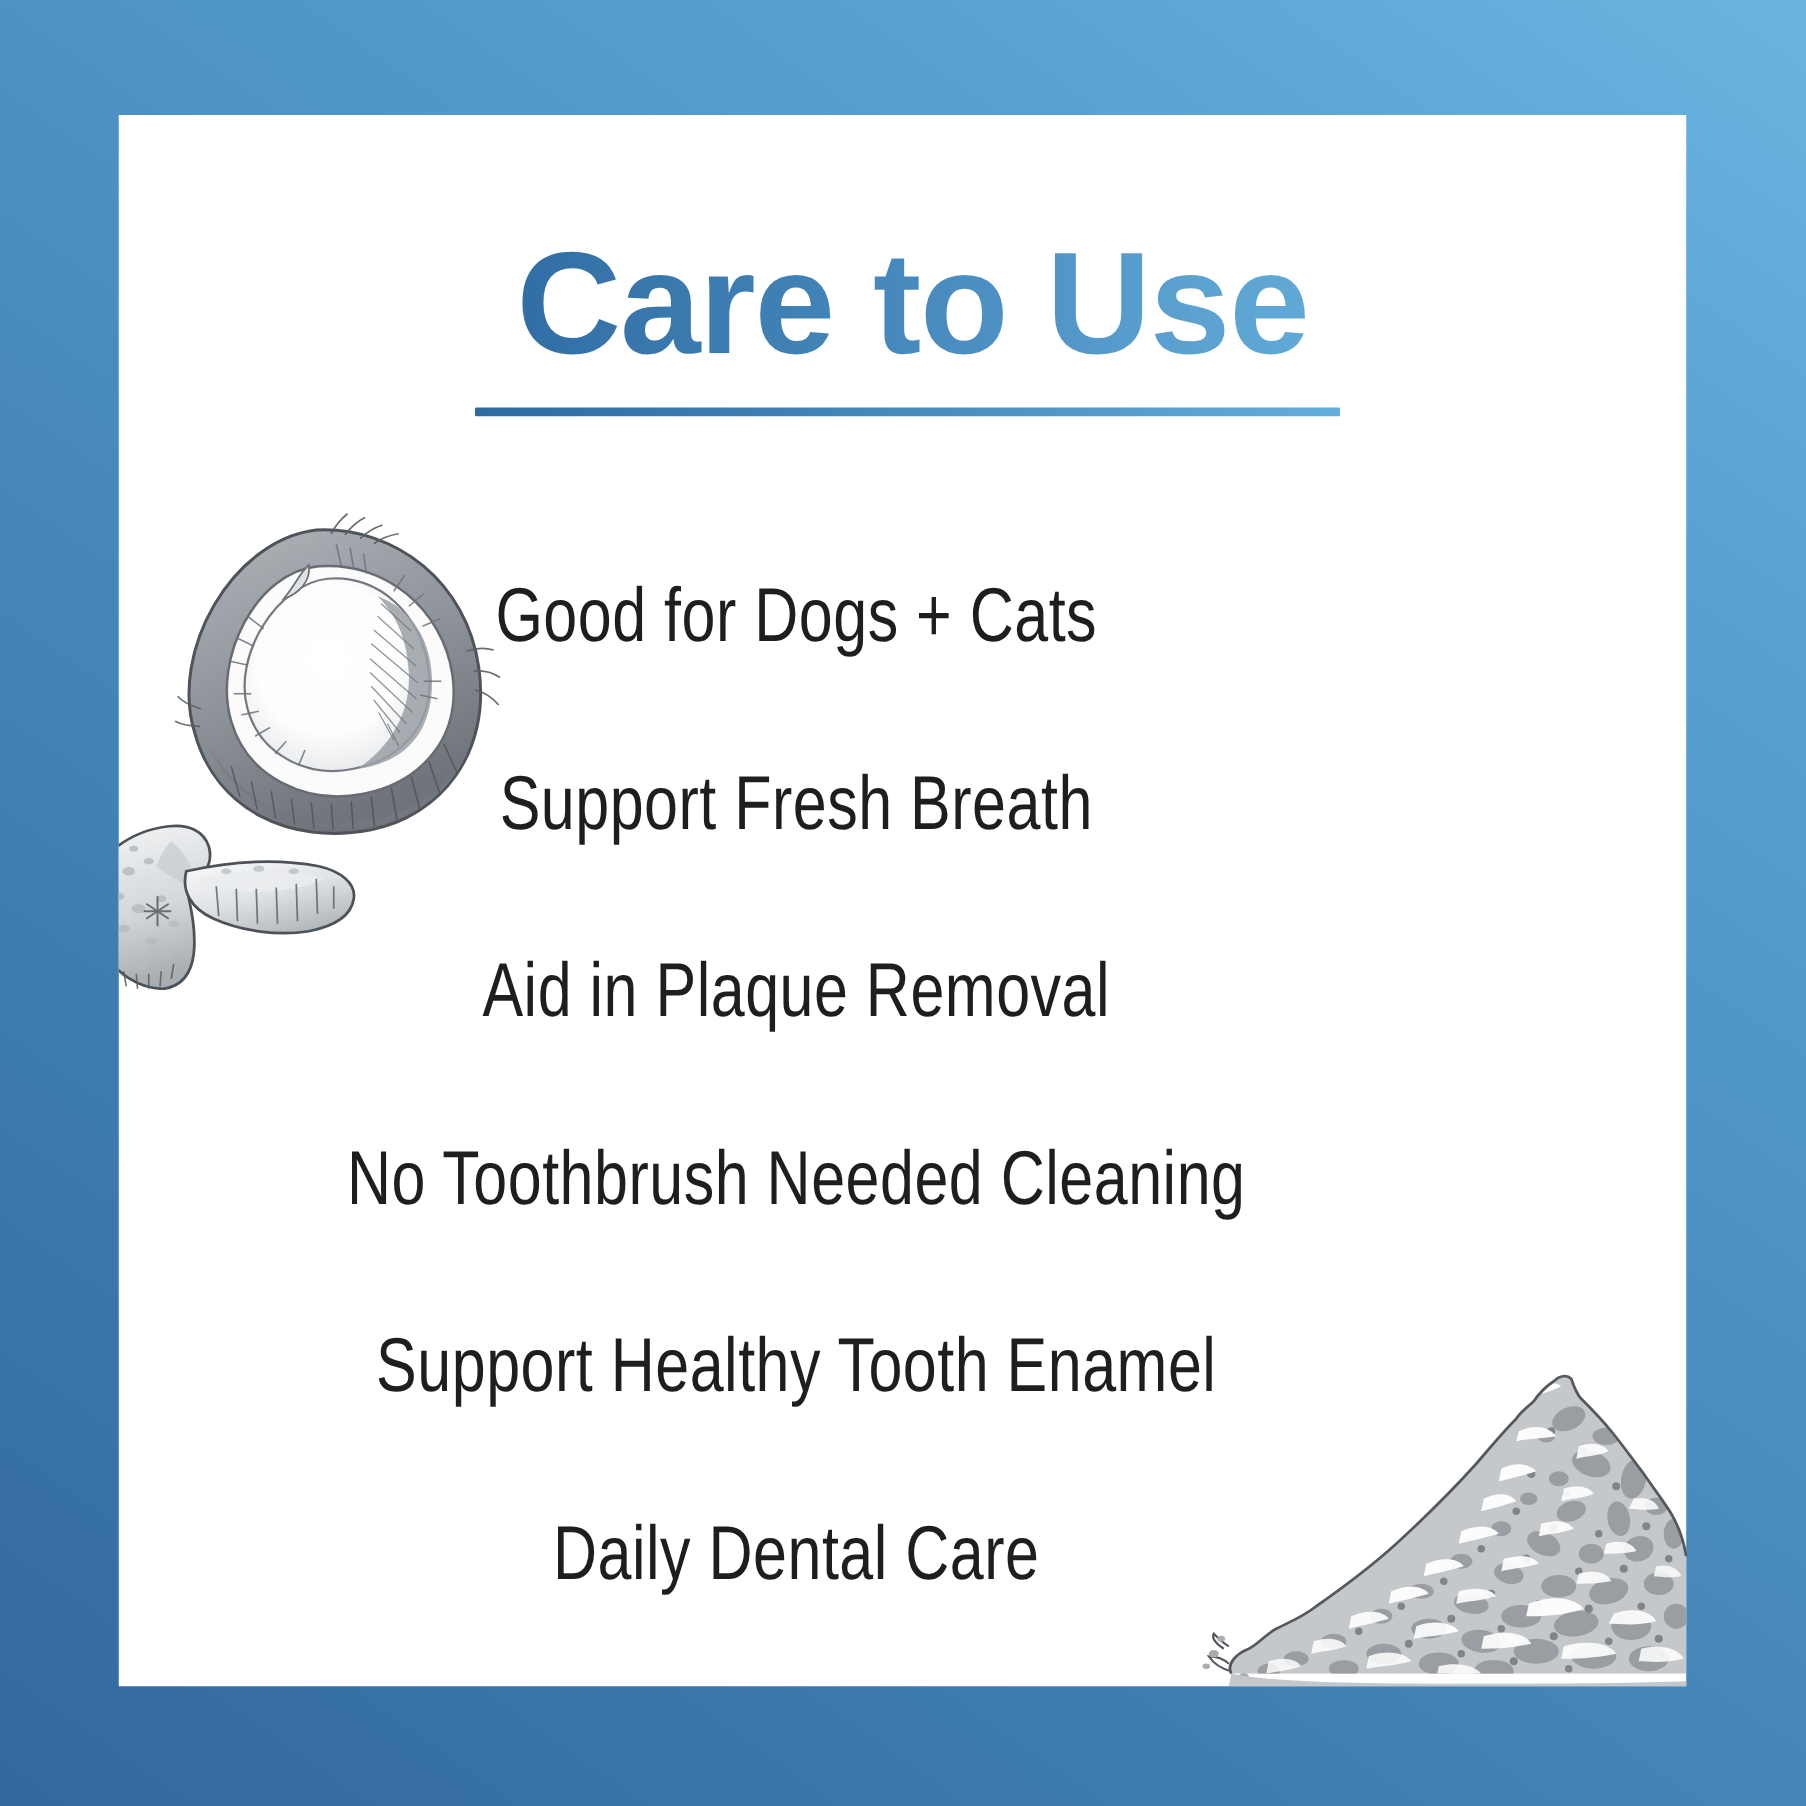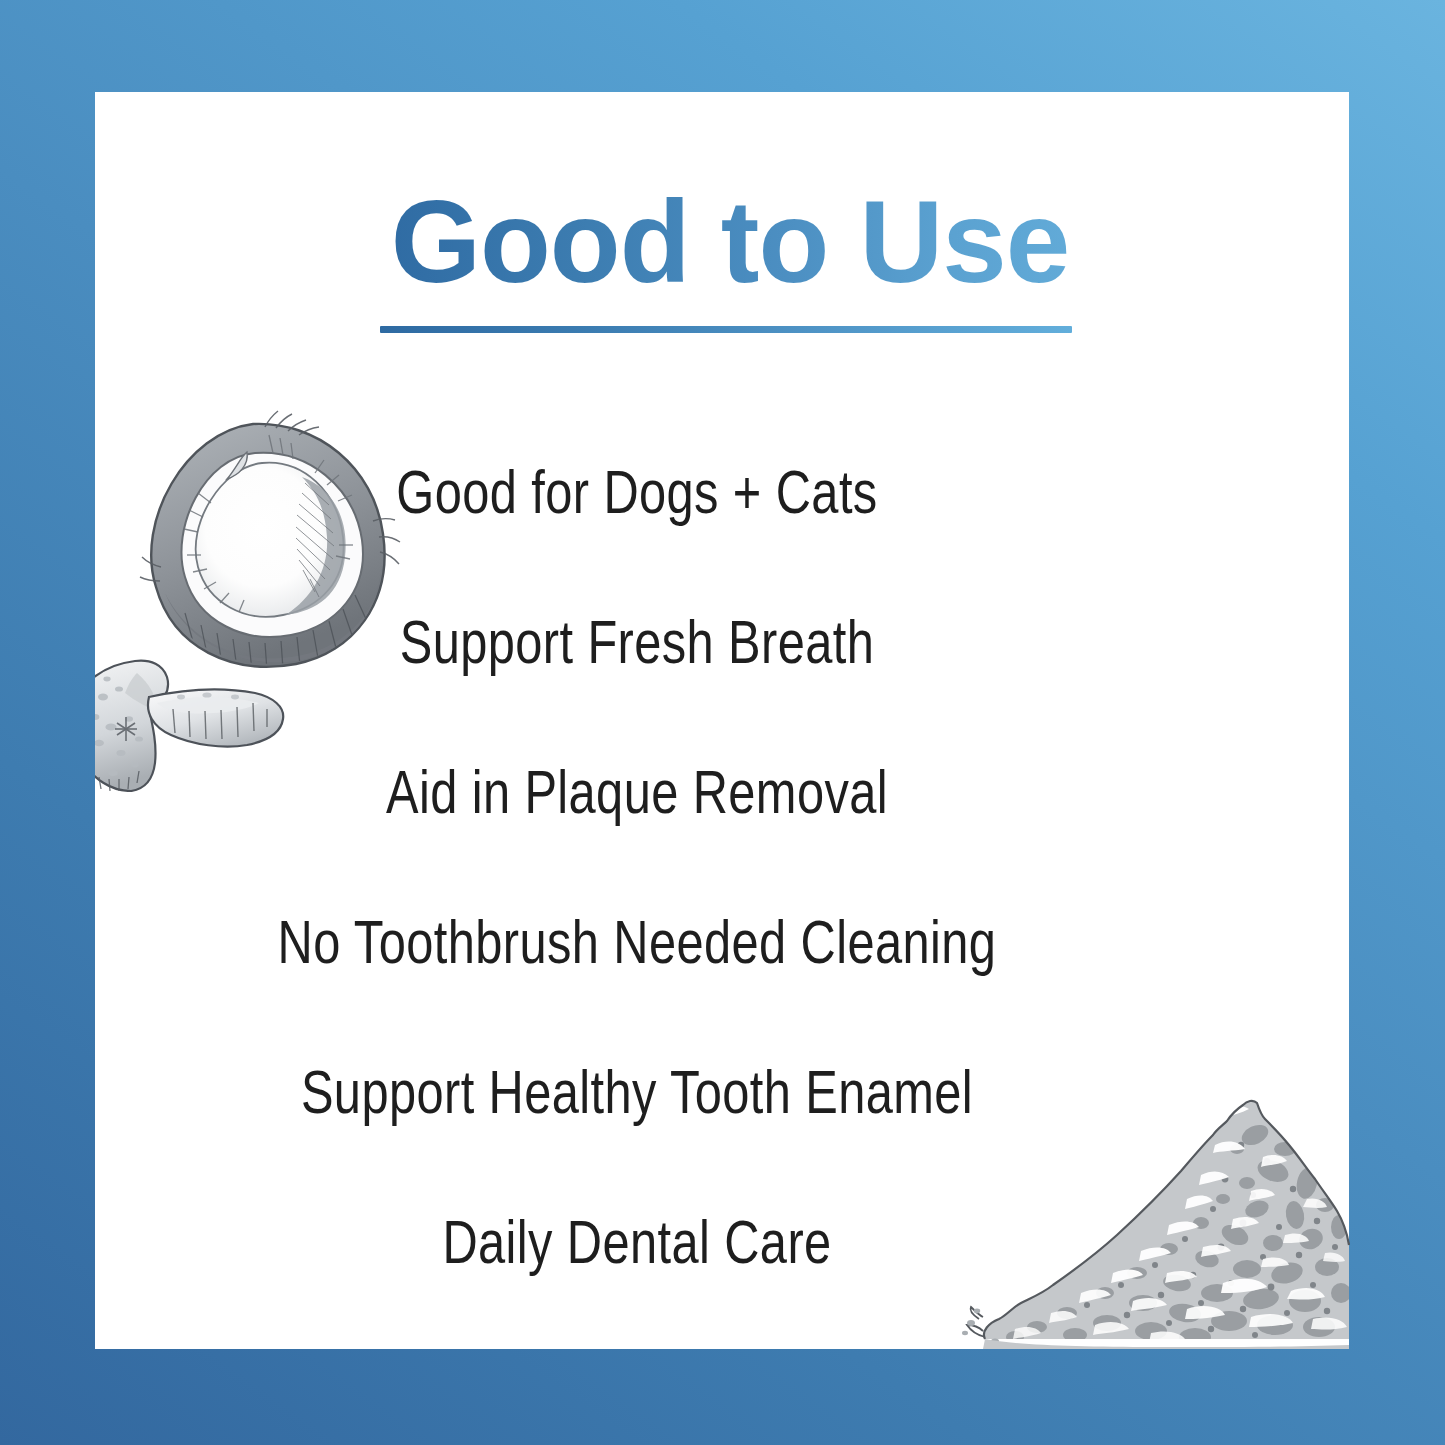--- a/index.html
+++ b/index.html
@@ -102,21 +102,21 @@
 </head>
 <body>
 
 <div id="stage">
 
   <div id="frame"></div>
 
   <div id="card">
 
     <div id="title-wrap">
-      <h1 id="title">Good to Use</h1>
+      <h1 id="title">Care to Use</h1>
       <div id="title-rule"></div>
     </div>
 
     <div id="list">
       <div class="line">Good for Dogs + Cats</div>
       <div class="line">Support Fresh Breath</div>
       <div class="line">Aid in Plaque Removal</div>
       <div class="line">No Toothbrush Needed Cleaning</div>
       <div class="line">Support Healthy Tooth Enamel</div>
       <div class="line">Daily Dental Care</div>

